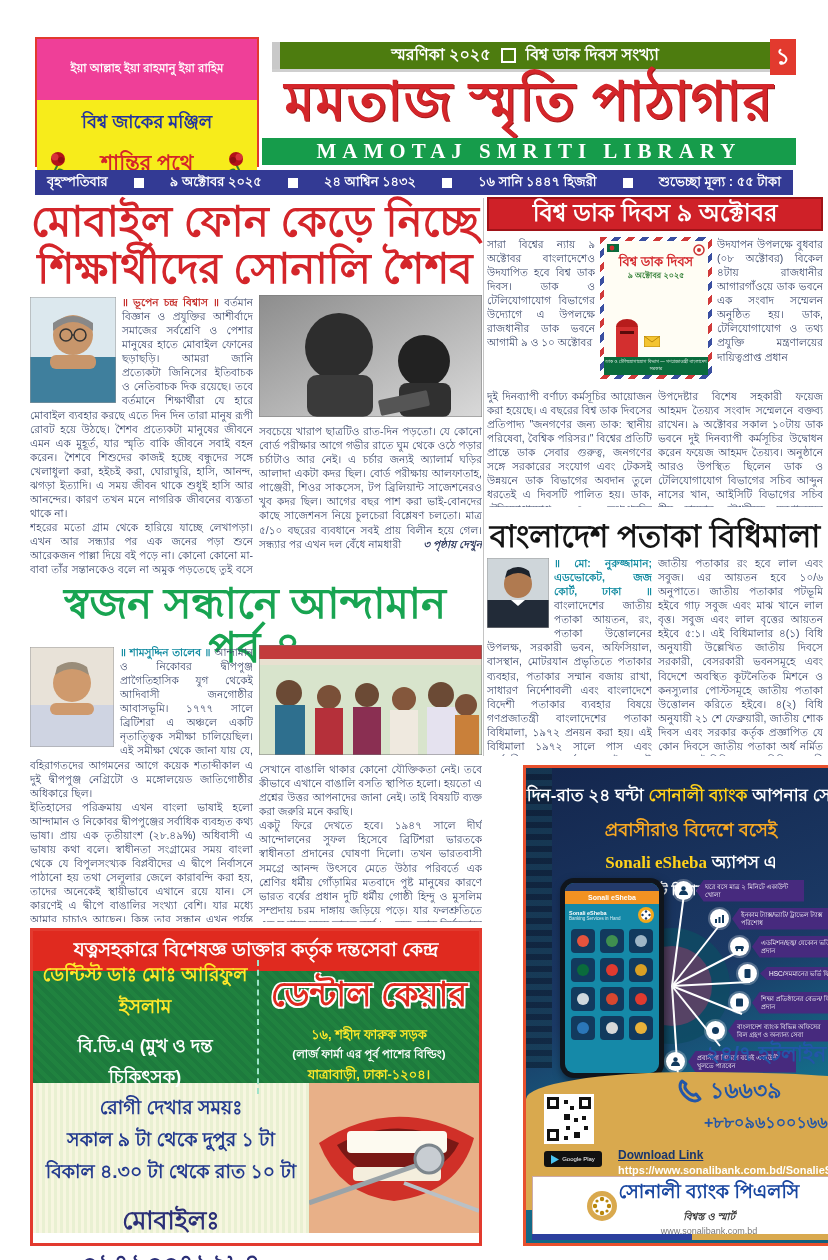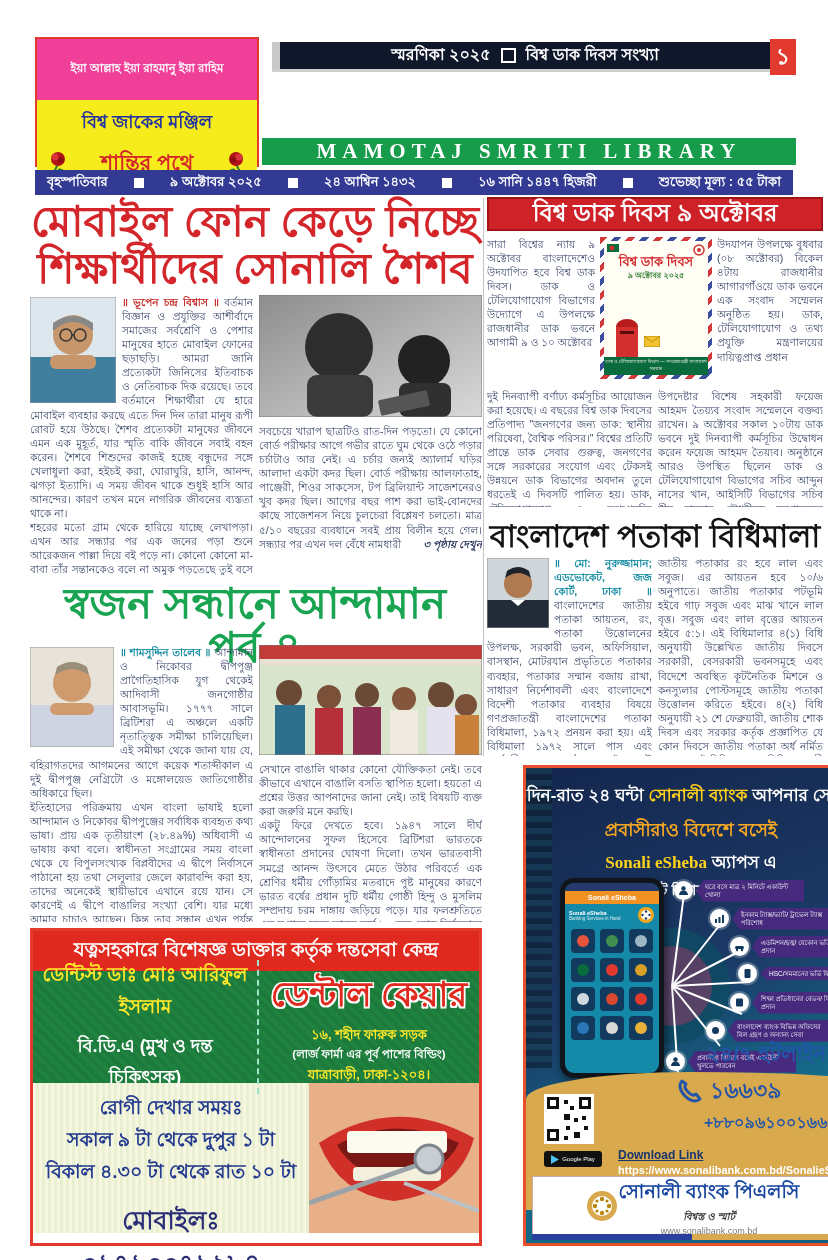--- a/index.html
+++ b/index.html
@@ -8,21 +8,21 @@
   .abs{position:absolute;}
   .bt{font-size:10.5px;line-height:1.34;text-align:justify;color:#3c486b;overflow:hidden;}
   .byl-red{color:#c52b28;font-weight:bold;}
   .byl-teal{color:#0f8aa0;font-weight:bold;}
   .cont{float:right;font-weight:bold;font-style:italic;color:#2f3a5e;}
   .hl{font-weight:800;text-align:center;}
   .sq{display:inline-block;width:10px;height:10px;background:#fff;margin:0 6px;vertical-align:middle;}
   .col223{width:223px;}
   .flexrow{display:flex;gap:6px;}
   
-  .topstrip{background:#0f172a;color:#fff;display:flex;align-items:center;justify-content:center;
+  .topstrip{background:#4d7c0f;color:#fff;display:flex;align-items:center;justify-content:center;
             font-size:16px;font-weight:bold;border-left:8px solid #c9c9c9;border-right:8px solid #f97316;
             box-shadow:0 3px 0 #cfcfcf;}
   .datebar{background:#333a94;color:#fff;display:flex;align-items:center;justify-content:space-between;
            font-size:13px;font-weight:bold;padding:0 12px;}
   
   .dental{border:3px solid #e23a2e;box-sizing:border-box;background:#fff;}
   .dental-head{background:#e02a1f;color:#fff;font-weight:800;text-align:center;font-size:19px;
                display:flex;align-items:center;justify-content:center;height:40px;}
   .dental-green{background:repeating-linear-gradient(45deg,#1d7a3d 0 4px,#20823f 4px 8px);
                 display:flex;align-items:center;height:112px;}
@@ -69,20 +69,21 @@
   </div>
 
   <div class="abs topstrip" style="left:272px;top:42px;width:490px;height:27px;">
     <span>স্মরণিকা ২০২৫</span>
     <span style="display:inline-block;width:11px;height:11px;border:2px solid #fff;margin:0 10px;"></span>
     <span>বিশ্ব ডাক দিবস সংখ্যা</span>
   </div>
 
   <div class="abs" style="left:770px;top:39px;width:26px;height:36px;background:#e23a2e;color:#fff;font-size:22px;font-weight:bold;display:flex;align-items:center;justify-content:center;">১</div>
 
+  <div class="abs hl" style="left:262px;top:74px;width:534px;color:#d4252a;font-size:54px;line-height:1.0;letter-spacing:1px;text-shadow:1px 1px 0 #9e1a1a;">মমতাজ স্মৃতি পাঠাগার</div>
 
   <div class="abs" style="left:262px;top:138px;width:534px;height:27px;background:#169c4b;color:#fff;display:flex;align-items:center;justify-content:center;font-family:'Liberation Serif',serif;font-weight:bold;font-size:21px;letter-spacing:6px;">MAMOTAJ SMRITI LIBRARY</div>
 
   <div class="abs datebar" style="left:35px;top:170px;width:758px;height:25px;box-sizing:border-box;">
     <span>বৃহস্পতিবার</span>
       <span class="sq"></span>
     <span>৯ অক্টোবর  ২০২৫</span>
       <span class="sq"></span>
     <span>২৪ আশ্বিন ১৪৩২</span>
       <span class="sq"></span>

